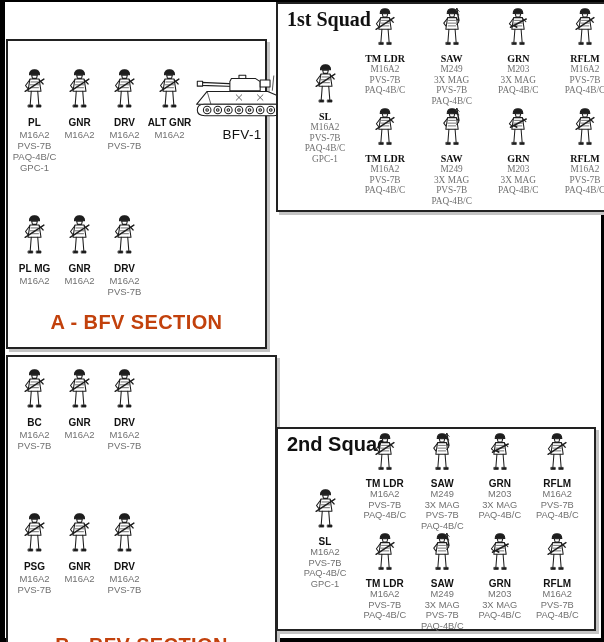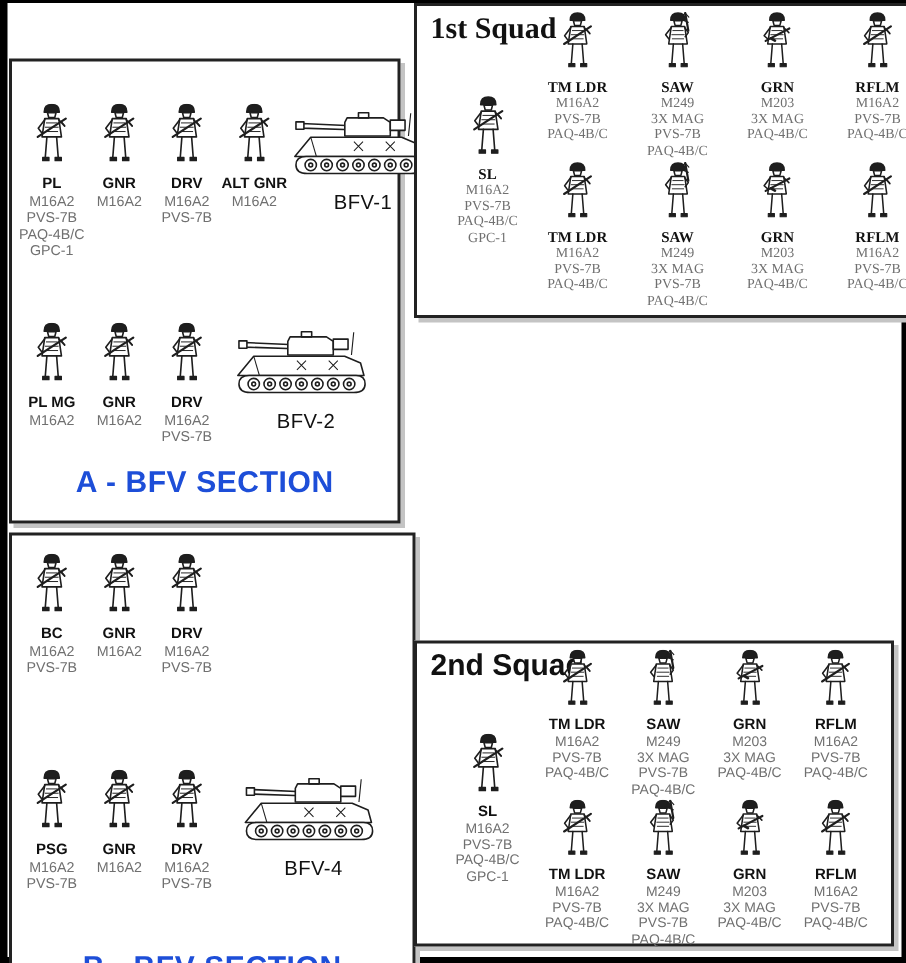--- a/index.html
+++ b/index.html
@@ -33,21 +33,21 @@
   .soldier .fig { width:27px; height:46px; flex:0 0 auto; }
   .role { font-size:10px; font-weight:bold; color:#111; line-height:12px; margin-top:2px; white-space:nowrap; }
   .equip { font-size:9.5px; color:#707070; line-height:11px; white-space:nowrap; }
 
   .vehicle-cell { flex:1; display:flex; flex-direction:column; align-items:center; margin-top:2px; }
   .vehicle-cell .veh { width:100px; height:50px; }
   .vehicle-label { font-size:13.5px; font-weight:normal; color:#111; margin-top:6px; letter-spacing:.3px; }
 
   .section-title {
     margin-top:auto; margin-bottom:13px; text-align:center;
-    font-size:20px; font-weight:bold; color:#1d4ed8; letter-spacing:.4px;
+    font-size:20px; font-weight:bold; color:#c2410c; letter-spacing:.4px;
   }
 
   
   .squad-box { position:relative; }
   .squad-title { position:absolute; left:9px; top:4px; font-size:20px; font-weight:bold; color:#111; }
   .squad-leader { position:absolute; left:14px; top:60px; width:66px; display:flex; justify-content:center; }
   .teams { position:absolute; left:74px; top:0; right:4px; bottom:0; }
   .team-row { position:absolute; left:0; right:0; display:flex; justify-content:space-between; padding:0 4px; }
   .team-row.t1 { top:4px; }
   .team-row.t2 { top:104px; }
@@ -200,26 +200,20 @@
           </div>
           <div class="soldier">
             <svg class="fig" viewBox="0 0 36 64">
               <use href="#fig-rifle"></use>
             </svg>
             <div class="role">DRV</div>
             <div class="equip">M16A2</div>
             <div class="equip">PVS-7B</div>
           </div>
         </div>
-      <div class="vehicle-cell">
-          <svg class="veh" viewBox="0 0 132 62">
-            <use href="#bfv-glyph"></use>
-          </svg>
-          <div class="vehicle-label">BFV-2</div>
-        </div>
     </div>
     <div class="section-title">A - BFV SECTION</div>
   </div>
 
   <div class="box section-box" id="box-b">
     <div class="unit-row r1">
       <div class="soldiers">
           <div class="soldier">
             <svg class="fig" viewBox="0 0 36 64">
               <use href="#fig-rifle"></use>
@@ -263,26 +257,20 @@
             <div class="equip">M16A2</div>
           </div>
           <div class="soldier">
             <svg class="fig" viewBox="0 0 36 64">
               <use href="#fig-rifle"></use>
             </svg>
             <div class="role">DRV</div>
             <div class="equip">M16A2</div>
             <div class="equip">PVS-7B</div>
           </div>
-        </div>
-      <div class="vehicle-cell">
-          <svg class="veh" viewBox="0 0 132 62">
-            <use href="#bfv-glyph"></use>
-          </svg>
-          <div class="vehicle-label">BFV-4</div>
         </div>
     </div>
     <div class="section-title">B - BFV SECTION</div>
   </div>
 
   <div class="box squad-box" id="box-s1">
     <div class="squad-title">1st Squad</div>
     <div class="squad-leader">
         <div class="soldier">
           <svg class="fig" viewBox="0 0 36 64">

